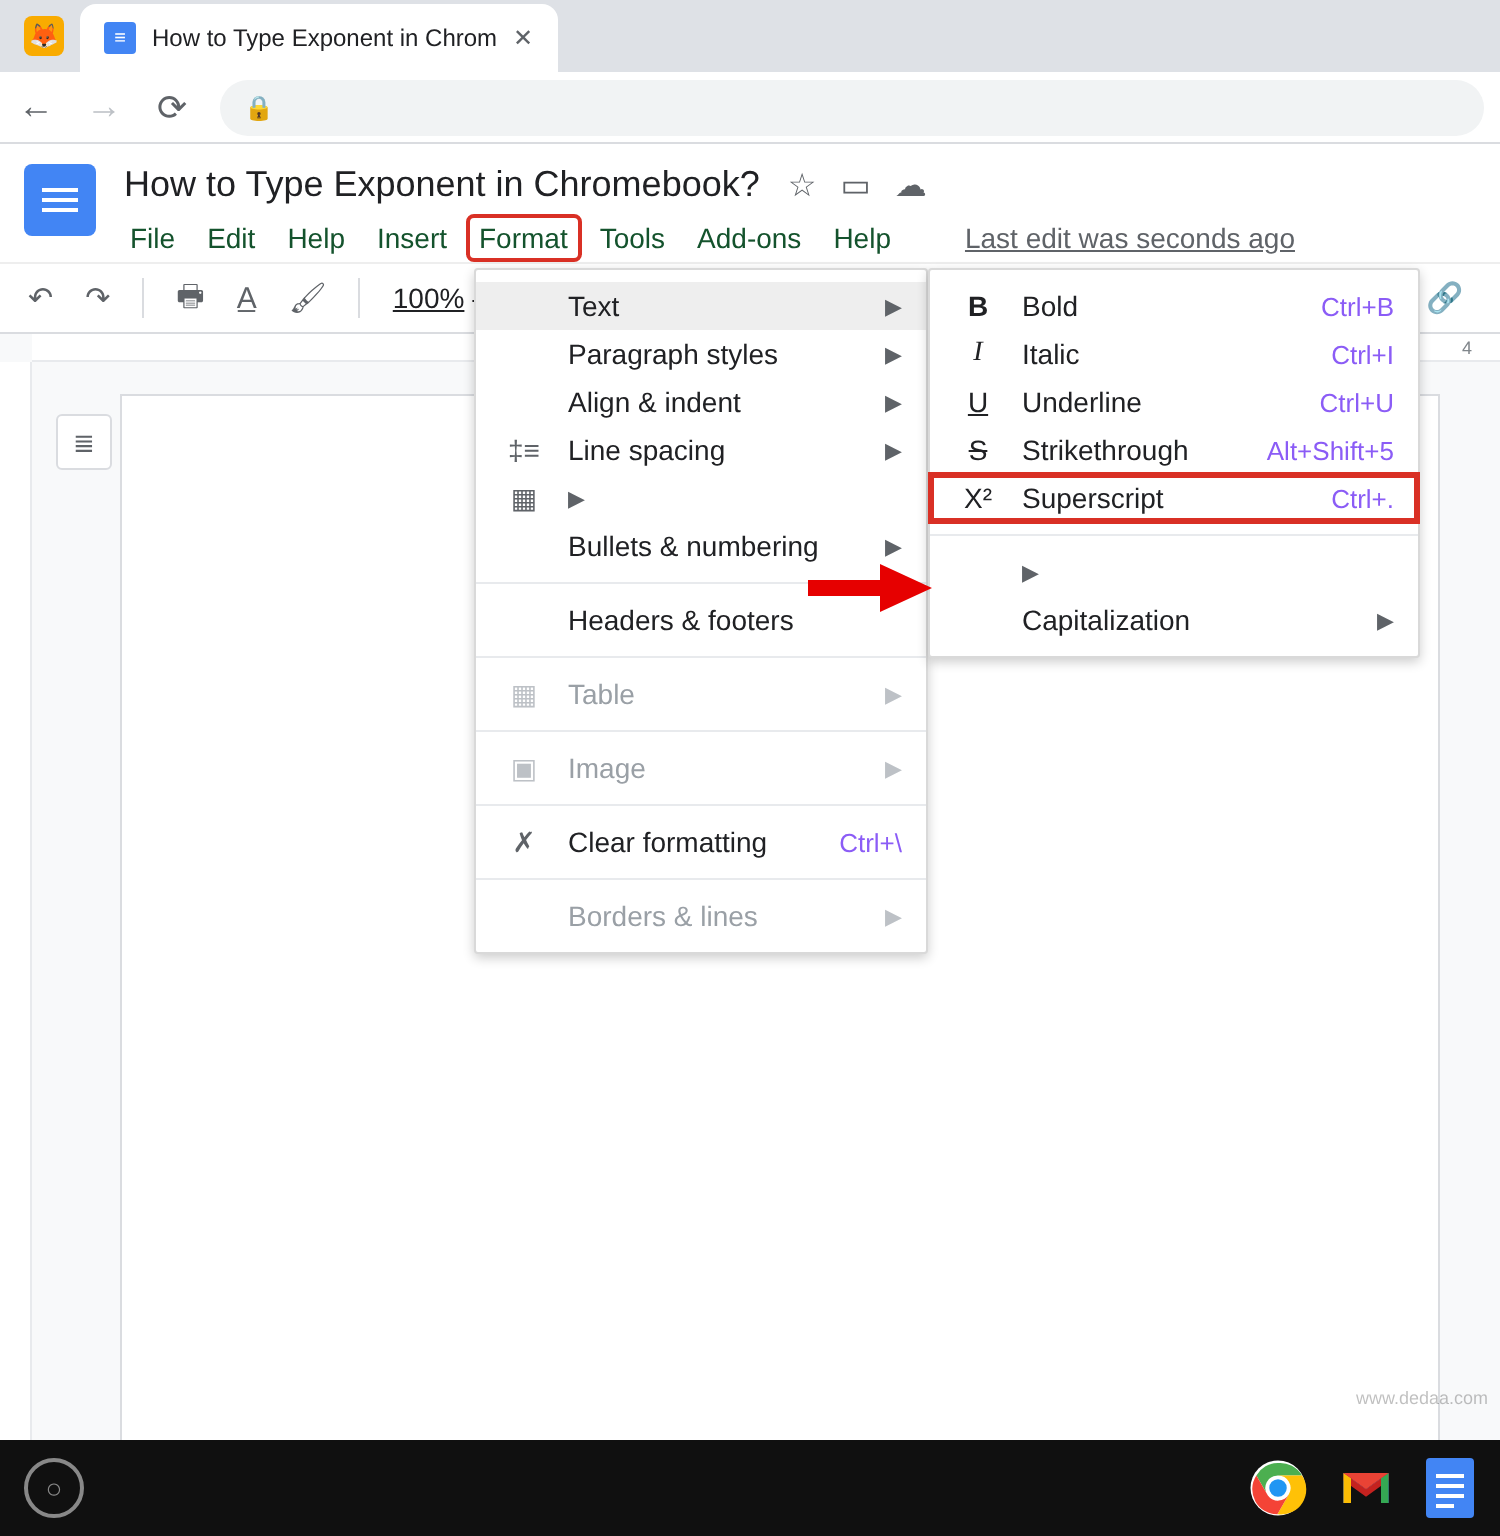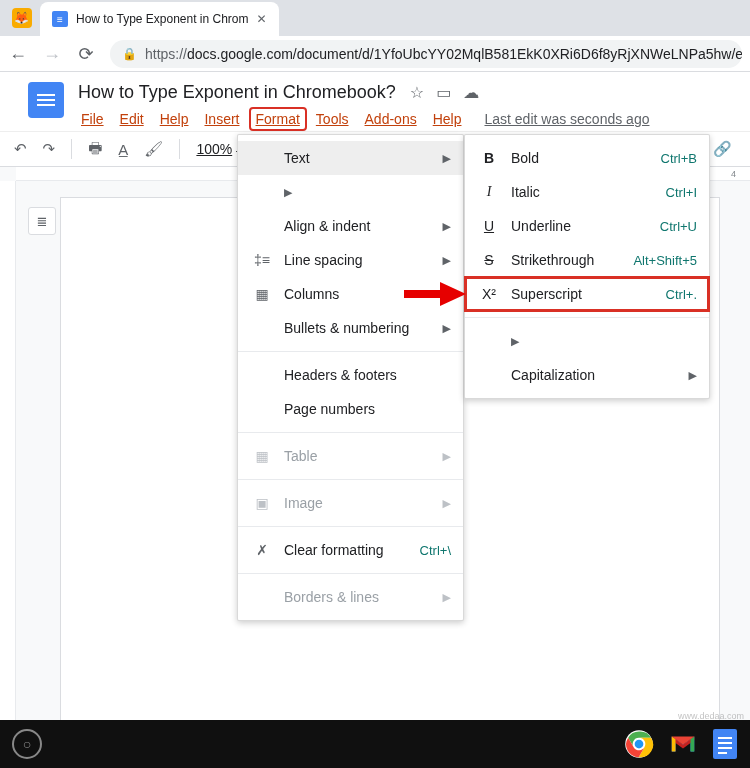--- a/index.html
+++ b/index.html
@@ -14,90 +14,89 @@
   
   .addr-bar { height: 36px; background: #fff; display: flex; align-items: center; padding: 0 8px; gap: 14px; border-bottom: 1px solid #dadce0; }
   .nav-arrow { color:#5f6368; font-size: 18px; width:20px;text-align:center; }
   .nav-arrow.disabled { color:#bdc1c6; }
   .addr-field { flex: 1; background:#f1f3f4; border-radius: 14px; height: 28px; display:flex;align-items:center;padding:0 12px;gap:8px;font-size:14px;color:#202124;overflow:hidden;white-space:nowrap; }
   .addr-field .lock { font-size:12px;color:#5f6368; }
   .addr-field .proto { color:#5f6368; }
   
   
   .docs-app { background: #fff; }
-  .docs-header { display:flex; padding: 8px 12px 0 28px; align-items:flex-start; gap:10px;text-align:center; }
+  .docs-header { display:flex; padding: 8px 12px 0 12px; align-items:flex-start; gap:10px;text-align:center; }
   .docs-logo { width:36px;height:36px;background:#4285f4;border-radius:4px;margin-top:2px;display:flex;align-items:center;justify-content:center;}
   .docs-logo::after{content:"";width:18px;height:2px;background:#fff;box-shadow:0 -5px 0 #fff,0 5px 0 #fff;}
   .title-area { flex:1; }
   .doc-title { font-size:18px;color:#202124;padding:2px 4px; }
   .title-row { display:flex;align-items:center;gap:10px; }
   .title-icons { color:#5f6368;display:flex;gap:12px;font-size:16px; }
   .menu-bar { display:flex;gap:2px;margin-top:2px;align-items:center; }
-  .menu-item { padding:4px 7px;border-radius:4px;font-size:14px;color:#c2410c;text-decoration:underline; }
+  .menu-item { padding:4px 7px;border-radius:4px;font-size:14px;color:#14532d; }
   .menu-item.highlight { border:2px solid #d93025; padding:2px 5px; }
-  .last-edit { color:#5f6368;text-decoration:underline;font-size:14px;margin-left:14px; }
+  .last-edit { color:#5f6368;text-decoration:underline;font-size:14px;margin-left:28px; }
   
   
   .docs-toolbar { height:36px;border-top:1px solid #eee;border-bottom:1px solid #dadce0;display:flex;align-items:center;padding:0 14px;gap:16px;color:#5f6368;font-size:15px; background:#fff;}
   .tb-sep { width:1px;height:20px;background:#dadce0; }
   .zoom { font-size:14px;color:#202124;display:flex;align-items:flex-start;gap:4px;text-decoration:underline; }
   .link-icon { margin-left:auto;margin-right:4px; }
   
   
   .doc-surface { position:relative; background:#f8f9fa; height:620px; }
   .vruler { position:absolute;left:0;top:14px;width:16px;height:600px;background:#fff;border-right:1px solid #e8eaed; }
   .hruler { position:absolute;left:16px;top:0;right:0;height:14px;background:#fff;border-bottom:1px solid #e8eaed;font-size:9px;color:#80868b; display:flex;align-items:center;}
   .hruler span{position:absolute;}
   .page { position:absolute;left:60px;top:30px;width:660px;height:560px;background:#fff;border:1px solid #dadce0; }
   .outline-toggle { position:absolute;left:28px;top:40px;width:28px;height:28px;border:1px solid #dadce0;border-radius:3px;display:flex;align-items:center;justify-content:center;color:#5f6368;background:#fff; }
   
   
   .menu { position:absolute;background:#fff;border:1px solid rgba(0,0,0,0.15);box-shadow:0 2px 6px rgba(0,0,0,0.2);border-radius:2px;padding:6px 0;font-size:14px;color:#202124; }
   .menu-format { left:237px; top:134px; width:227px; }
   .menu-text { left:464px; top:134px; width:246px; }
-  .mrow { display:flex;align-items:center;height:34px;padding:0 12px 0 14px;gap:12px; }
+  .mrow { display:flex;align-items:center;height:24px;padding:0 12px 0 14px;gap:12px; }
   .mrow.sel { background:#eeeeee; }
   .mrow .micon { width:20px;text-align:center;color:#5f6368;font-size:14px; }
   .mrow .mlabel { flex:1; }
   .mrow .arrow { color:#5f6368;font-size:11px; }
-  .mrow .shortcut { color:#0f766e;font-size:13px; }
+  .mrow .shortcut { color:#8b5cf6;font-size:13px; }
   .mrow.disabled { color:#9aa0a6; }
   .mrow.disabled .micon, .mrow.disabled .arrow { color:#bdc1c6; }
   .msep { height:1px;background:#e8eaed;margin:6px 0; }
   .mrow.boxed { outline:3px solid #d93025; outline-offset:-2px; }
   
   .red-arrow { position:absolute; left:400px; top:276px; pointer-events:none; }
   
   
   .taskbar { position:absolute;bottom:0;left:0;right:0;height:48px;background:#101010;display:flex;align-items:center;padding:0 12px; }
   .taskbar .start { width:30px;height:30px;border:2px solid #888;border-radius:50%;display:flex;align-items:center;justify-content:center;color:#888;font-size:14px; }
   .taskbar .tray { margin-left:auto;display:flex;gap:14px;align-items:center; }
   .tray svg{display:block;}
   
-  .watermark { position:absolute; right:6px; bottom:47px; font-size:9px; color:rgba(0,0,0,0.25);margin-left:48px; }
+  .watermark { position:absolute; right:6px; bottom:64px; font-size:9px; color:rgba(0,0,0,0.25);margin-left:48px; }
 </style>
 </head>
 <body>
 
 <div class="tab-strip">
   <div class="favicon-home">🦊</div>
   <div class="browser-tab">
     <div class="fav">≡</div>
     <span>How to Type Exponent in Chrom</span>
     <span class="close">✕</span>
   </div>
 </div>
 
 <div class="addr-bar">
   <span class="nav-arrow">←</span>
   <span class="nav-arrow disabled">→</span>
   <span class="nav-arrow">⟳</span>
   <div class="addr-field">
     <span class="lock">🔒</span>
-    <span><span class="proto">https://</span><span>docs.google.com/document/d/1YfoUbcYY02MqlB581EkK0XRi6D6f8yRjXNWeLNPa5hw/e</span></span>
   </div>
 </div>
 
 <div class="docs-app">
   <div class="docs-header">
     <div class="docs-logo"></div>
     <div class="title-area">
       <div class="title-row">
         <span class="doc-title">How to Type Exponent in Chromebook?</span>
         <div class="title-icons">
@@ -147,50 +146,46 @@
 </div>
 
 <div class="menu menu-format" id="format-menu">
     <div class="mrow sel">
       <span class="micon"></span>
       <span class="mlabel">Text</span>
       <span class="arrow">▶</span>
     </div>
     <div class="mrow">
       <span class="micon"></span>
+      <span class="mlabel">Paragraph styles</span>
       <span class="arrow">▶</span>
     </div>
     <div class="mrow">
       <span class="micon"></span>
       <span class="mlabel">Align &amp; indent</span>
       <span class="arrow">▶</span>
     </div>
     <div class="mrow">
       <span class="micon">‡≡</span>
       <span class="mlabel">Line spacing</span>
       <span class="arrow">▶</span>
     </div>
     <div class="mrow">
       <span class="micon">▦</span>
-      <span class="mlabel">Columns</span>
       <span class="arrow">▶</span>
     </div>
     <div class="mrow">
       <span class="micon"></span>
       <span class="mlabel">Bullets &amp; numbering</span>
       <span class="arrow">▶</span>
     </div>
     <div class="msep"></div>
     <div class="mrow">
       <span class="micon"></span>
       <span class="mlabel">Headers &amp; footers</span>
-    </div>
-    <div class="mrow">
-      <span class="micon"></span>
-      <span class="mlabel">Page numbers</span>
     </div>
     <div class="msep"></div>
     <div class="mrow disabled">
       <span class="micon">▦</span>
       <span class="mlabel">Table</span>
       <span class="arrow">▶</span>
     </div>
     <div class="msep"></div>
     <div class="mrow disabled">
       <span class="micon">▣</span>

